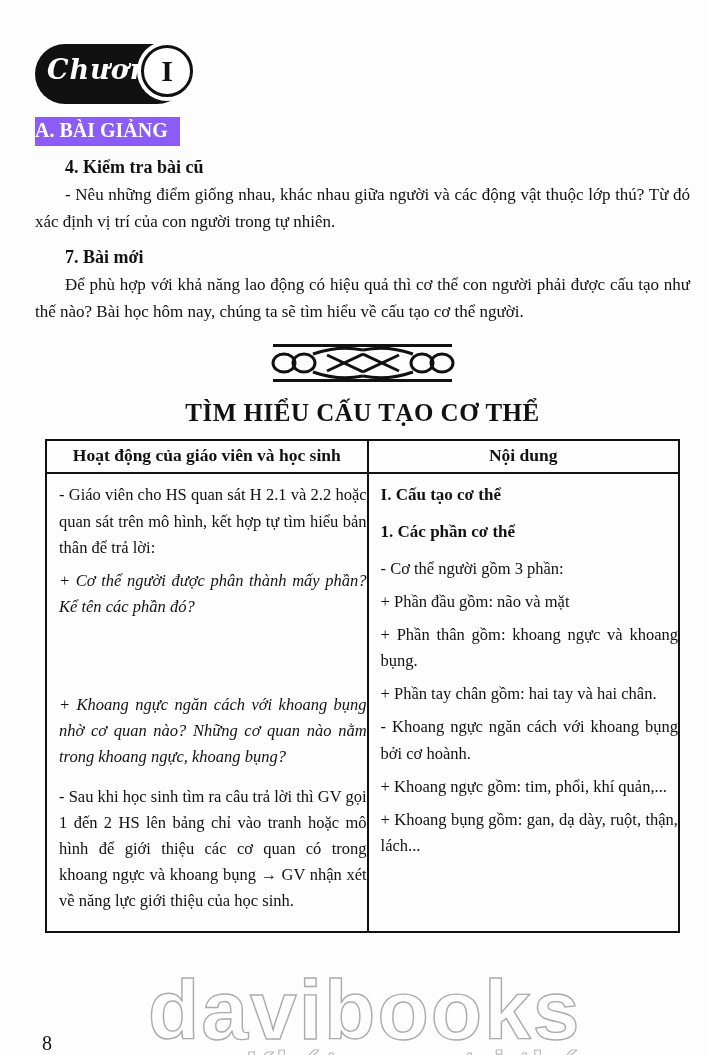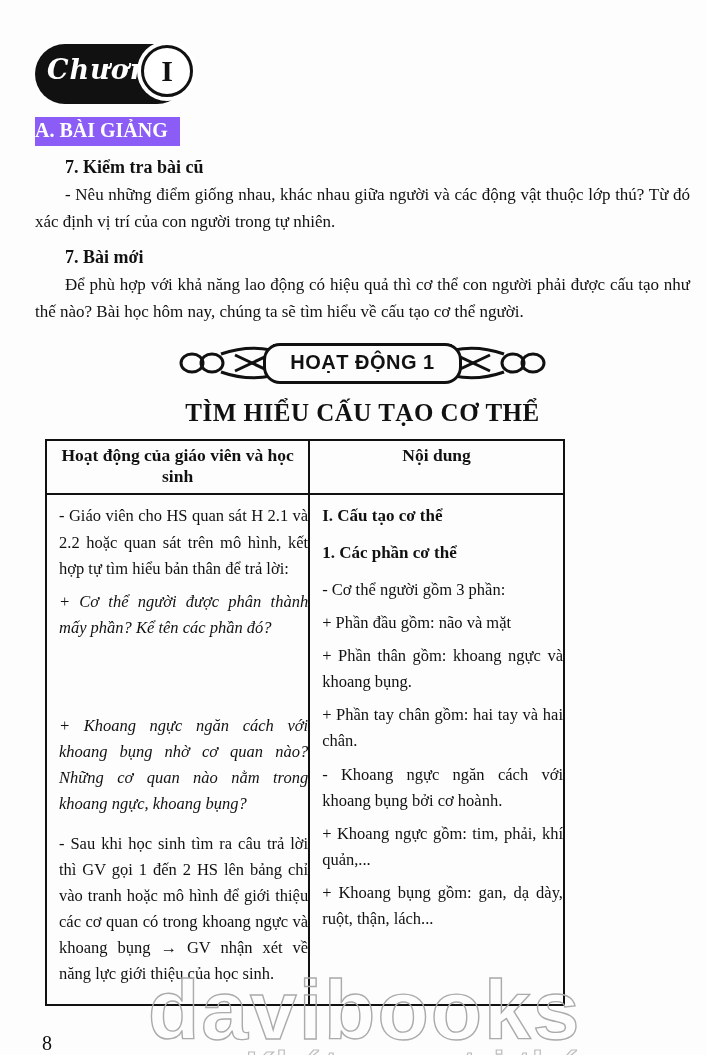--- a/index.html
+++ b/index.html
@@ -80,21 +80,21 @@
     font-family:"Liberation Sans", sans-serif; font-weight:bold; font-size:20px;
     letter-spacing:0.5px; white-space:nowrap;
   }
   .activity-subtitle {
     text-align:center; font-weight:bold; font-size:25px; margin-top:10px;
     letter-spacing:0.5px;
   }
 
   
   table.lesson-table {
-    border-collapse:collapse; margin:12px 10px 0 10px; width:520px;
+    border-collapse:collapse; margin:12px 10px 0 10px; width:635px;
     table-layout:fixed;
   }
   .lesson-table th, .lesson-table td {
     border:2px solid #111; vertical-align:top;
   }
   .lesson-table th {
     font-size:17.5px; font-weight:bold; text-align:center; padding:4px 6px 6px 6px;
   }
   .col-left { width:50.8%; }
   .col-right { width:49.2%; }
@@ -131,39 +131,38 @@
         <span>I</span>
       </span>
     </div>
   </div>
 
   
 
   
   <div class="section-heading">A. BÀI GIẢNG</div>
 
-  <div class="sub-title">7. Kiểm tra bài cũ</div>
+  <div class="sub-title">4. Kiểm tra bài cũ</div>
   <p class="body-para">- Nêu những điểm giống nhau, khác nhau giữa người và các động vật thuộc lớp thú? Từ đó xác định vị trí của con người trong tự nhiên.</p>
 
   <div class="sub-title">7. Bài mới</div>
   <p class="body-para">Để phù hợp với khả năng lao động có hiệu quả thì cơ thể con người phải được cấu tạo như thế nào? Bài học hôm nay, chúng ta sẽ tìm hiểu về cấu tạo cơ thể người.</p>
 
   
   <div class="banner">
     <div class="rope-line rope-top"></div>
     <div class="rope-line rope-bottom"></div>
     <svg class="banner-side left" viewBox="0 0 92 44" fill="none" xmlns="http://www.w3.org/2000/svg">
       <ellipse cx="13" cy="22" rx="11" ry="9" stroke="#111" stroke-width="3"></ellipse>
       <ellipse cx="33" cy="22" rx="11" ry="9" stroke="#111" stroke-width="3"></ellipse>
       <path d="M42 13 C 62 6, 78 6, 92 9" stroke="#111" stroke-width="3"></path>
       <path d="M42 31 C 62 38, 78 38, 92 35" stroke="#111" stroke-width="3"></path>
       <path d="M56 14 L 92 31" stroke="#111" stroke-width="3"></path>
       <path d="M56 30 L 92 13" stroke="#111" stroke-width="3"></path>
     </svg>
-    <div class="banner-box">HOẠT ĐỘNG 1</div>
     <svg class="banner-side right" viewBox="0 0 92 44" fill="none" xmlns="http://www.w3.org/2000/svg">
       <ellipse cx="13" cy="22" rx="11" ry="9" stroke="#111" stroke-width="3"></ellipse>
       <ellipse cx="33" cy="22" rx="11" ry="9" stroke="#111" stroke-width="3"></ellipse>
       <path d="M42 13 C 62 6, 78 6, 92 9" stroke="#111" stroke-width="3"></path>
       <path d="M42 31 C 62 38, 78 38, 92 35" stroke="#111" stroke-width="3"></path>
       <path d="M56 14 L 92 31" stroke="#111" stroke-width="3"></path>
       <path d="M56 30 L 92 13" stroke="#111" stroke-width="3"></path>
     </svg>
   </div>
 
@@ -190,21 +189,21 @@
           <p class="cell-para gap-small">- Sau khi học sinh tìm ra câu trả lời thì GV gọi 1 đến 2 HS lên bảng chỉ vào tranh hoặc mô hình để giới thiệu các cơ quan có trong khoang ngực và khoang bụng → GV nhận xét về năng lực giới thiệu của học sinh.</p>
         </td>
         <td>
           <p class="cell-head">I. Cấu tạo cơ thể</p>
           <p class="cell-head">1. Các phần cơ thể</p>
           <p class="cell-para">- Cơ thể người gồm 3 phần:</p>
           <p class="cell-para">+ Phần đầu gồm: não và mặt</p>
           <p class="cell-para">+ Phần thân gồm: khoang ngực và khoang bụng.</p>
           <p class="cell-para">+ Phần tay chân gồm: hai tay và hai chân.</p>
           <p class="cell-para">- Khoang ngực ngăn cách với khoang bụng bởi cơ hoành.</p>
-          <p class="cell-para">+ Khoang ngực gồm: tim, phải, khí quản,...</p>
+          <p class="cell-para">+ Khoang ngực gồm: tim, phổi, khí quản,...</p>
           <p class="cell-para">+ Khoang bụng gồm: gan, dạ dày, ruột, thận, lách...</p>
         </td>
       </tr>
     </tbody>
   </table>
 
   
   <div class="page-number">8</div>
   <div class="wm-brand">davibooks</div>
   <div class="wm-slogan">Khát vọng tri thức</div>

